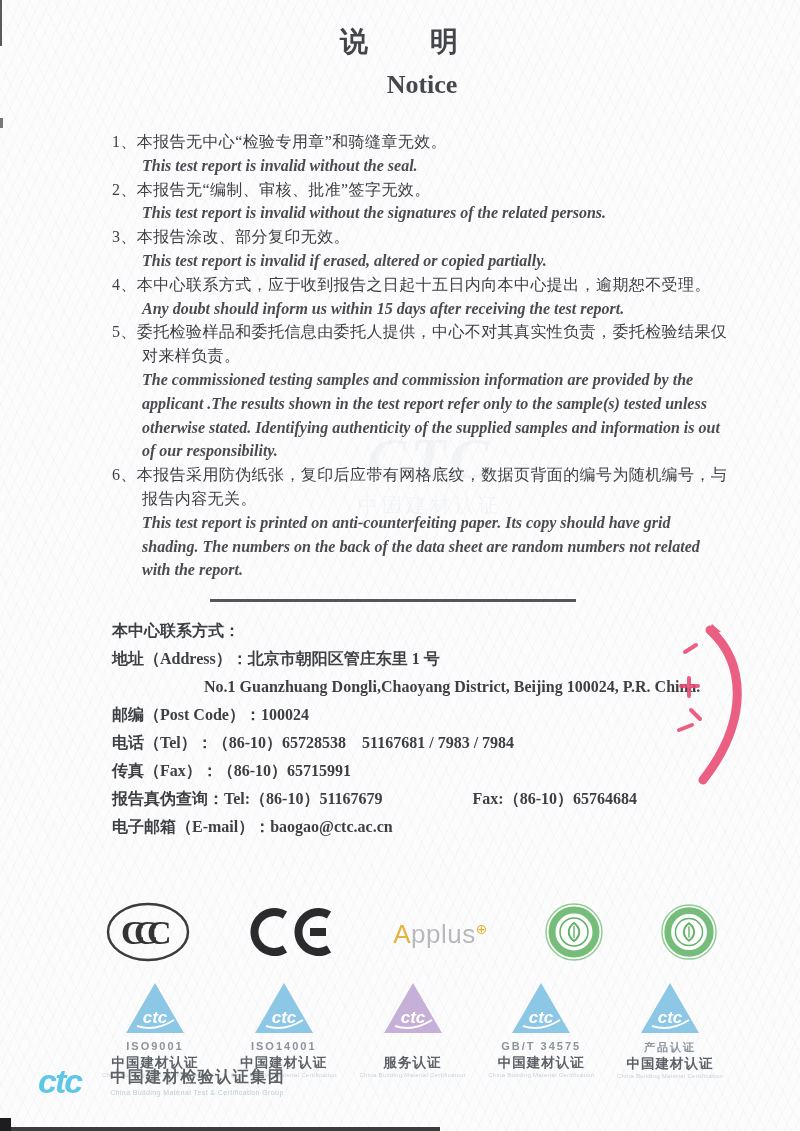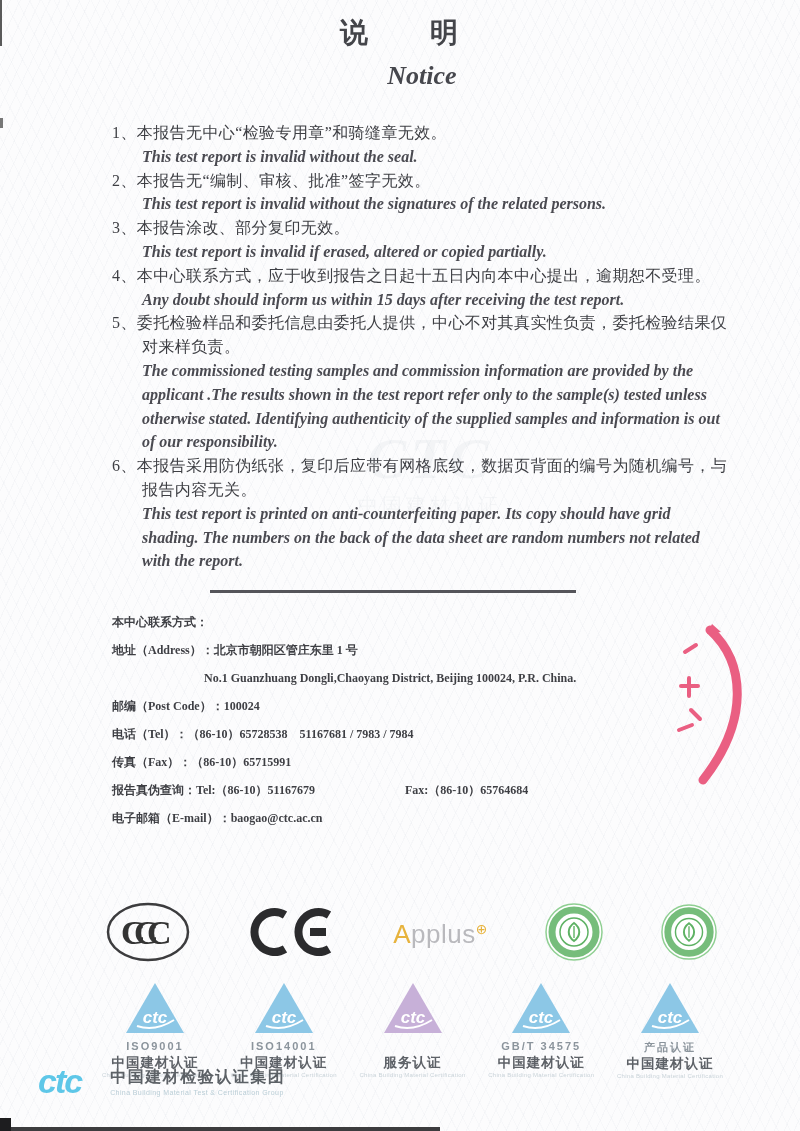--- a/index.html
+++ b/index.html
@@ -12,30 +12,30 @@
       repeating-linear-gradient(115deg, rgba(188,196,210,.10) 0 1px, transparent 1px 9px),
       repeating-linear-gradient(63deg, rgba(188,196,210,.08) 0 1px, transparent 1px 11px),
       #fcfcfd;
   }
   
   .edge-left-top { position:absolute; left:0; top:0; width:2px; height:46px; background:#5a5a5a; }
   .edge-left-mark { position:absolute; left:0; top:118px; width:3px; height:10px; background:#777; }
   .edge-bottom { position:absolute; left:0; bottom:0; width:440px; height:4px; background:#3c3c3e; }
   .edge-corner { position:absolute; left:0; bottom:0; width:11px; height:13px; background:#1d1d1f; }
 
-  .title-zh { text-align:center; margin-top:14px; font-size:28px; font-weight:600; letter-spacing:2px; color:#44454a; }
-  .title-en { text-align:center; margin-top:9px; font-size:26px; font-weight:700; font-style:italic; color:#46474d;margin-left:44px; }
+  .title-zh { text-align:center; margin-top:23px; font-size:28px; font-weight:600; letter-spacing:2px; color:#44454a; }
+  .title-en { text-align:center; margin-top:9px; font-size:26px; font-weight:700; color:#46474d;margin-left:44px; }
 
   .notice-list { margin:30px 70px 0 112px; font-size:16px; line-height:23.8px; }
   .item-zh { padding-left:30px; text-indent:-30px; letter-spacing:.4px; color:#3e3f44; }
   .item-en { padding-left:30px; font-style:italic; font-weight:700; color:#4a4a51; }
 
   .divider { border:none; border-top:3px solid #55555a; width:366px; margin:17px 0 0 210px; }
 
-  .contact { margin:15px 70px 0 112px; font-size:12px; line-height:28px; font-weight:600; color:#3e3f44; }
+  .contact { margin:15px 70px 0 112px; font-size:16px; line-height:28px; font-weight:600; color:#3e3f44; }
   .contact .en-line { padding-left:92px; font-weight:700; }
   .contact .gap-60 { display:inline-block; margin-left:90px; }
   .contact .gap-30 { display:inline-block; margin-left:28px; }
 
   .logo-row1 { position:absolute; left:105px; right:82px; top:902px; display:flex; justify-content:space-between; align-items:center; height:64px; }
   .logo-row2 { position:absolute; left:95px; right:70px; top:982px; display:flex; justify-content:space-between; align-items:flex-start; }
 
   .applus { font-family:"Liberation Sans","DejaVu Sans",sans-serif; font-size:26px; letter-spacing:.5px; }
   .applus .a { color:#e7b33d; }
   .applus .rest { color:#b9b9bd; }

